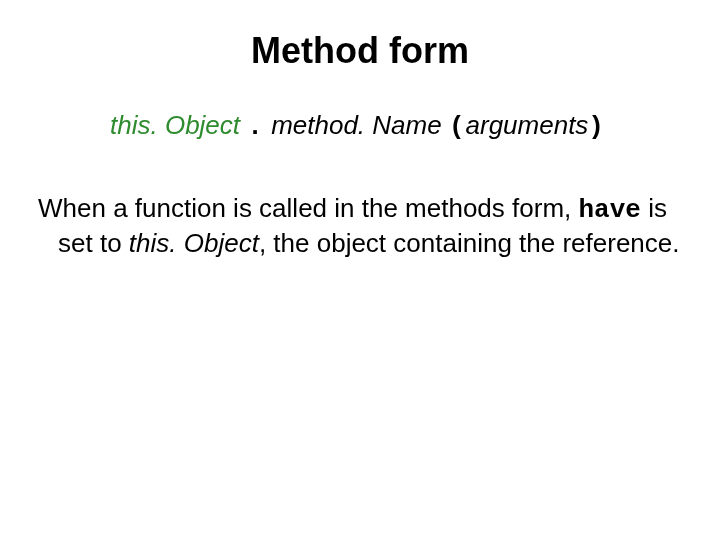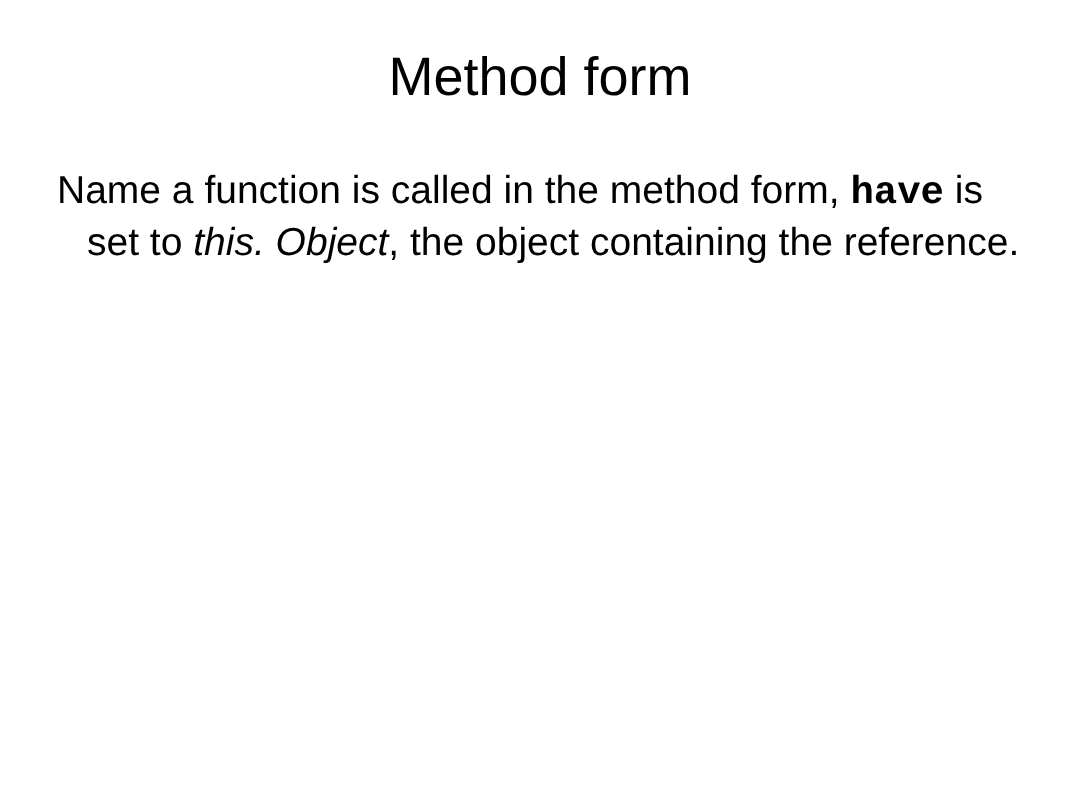--- a/index.html
+++ b/index.html
@@ -13,21 +13,21 @@
     overflow: hidden;
   }
   .slide {
     position: relative;
     width: 720px;
     height: 540px;
     box-sizing: border-box;
   }
   .title {
     text-align: center;
-    font-weight: normal;
+    font-weight: bold;
     font-size: 36px;
     margin-top: 30px;
     margin-bottom: 38px;
   }
   .syntax-line {
     font-size: 26px;
     margin-left: 110px;
     margin-bottom: 50px;
   }
   .this-object {
@@ -63,21 +63,27 @@
     font-style: italic;
   }
 </style>
 </head>
 <body>
 
 <div class="slide">
 
   <div class="title">Method form</div>
 
+  <div class="syntax-line">
+    <span class="this-object">this. Object</span>
+    <span class="dot">.</span>
+    <span class="method-name">method. Name</span>
+    <span class="paren">(</span><span class="arg">arguments</span><span class="paren">)</span>
+  </div>
 
   <div class="body-text">
     <span class="indent-wrap">
-      <span>Name a function is called in the method form, </span><span class="code-kw">have</span><span> is set to </span><span class="inline-thisobj">this. Object</span><span>, the object containing the reference.</span>
+      <span>When a function is called in the methods form, </span><span class="code-kw">have</span><span> is set to </span><span class="inline-thisobj">this. Object</span><span>, the object containing the reference.</span>
     </span>
   </div>
 
 
 </div>
 
 </body></html>

